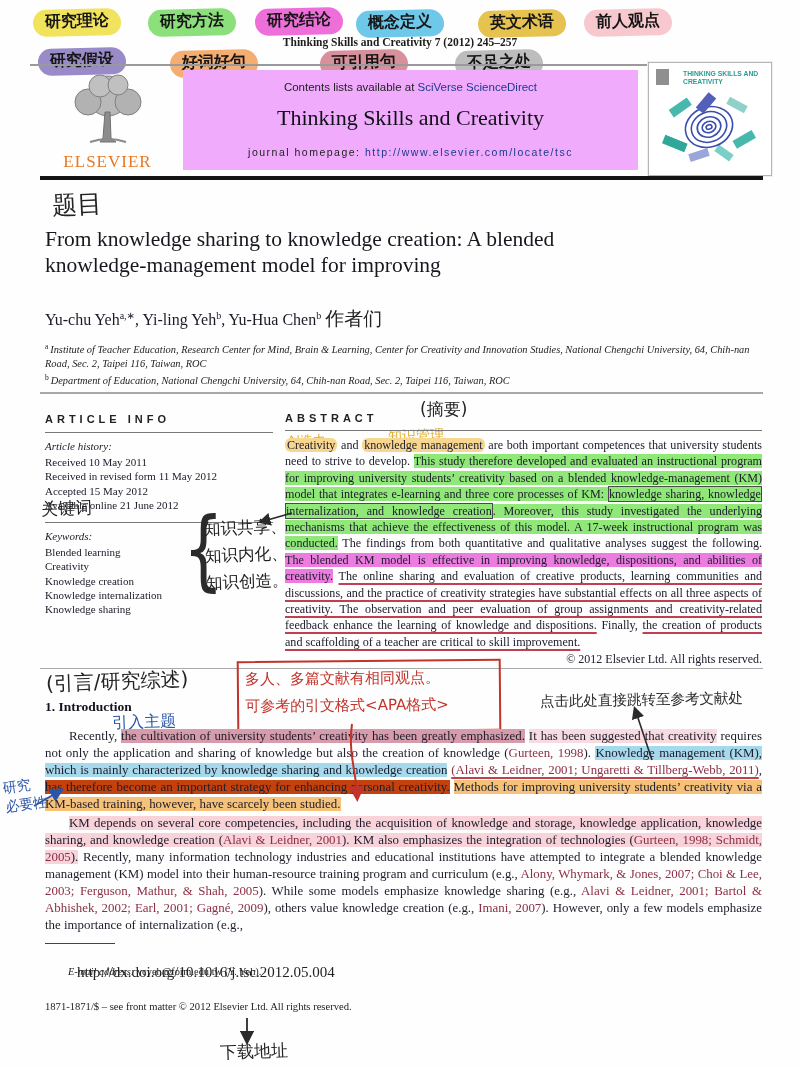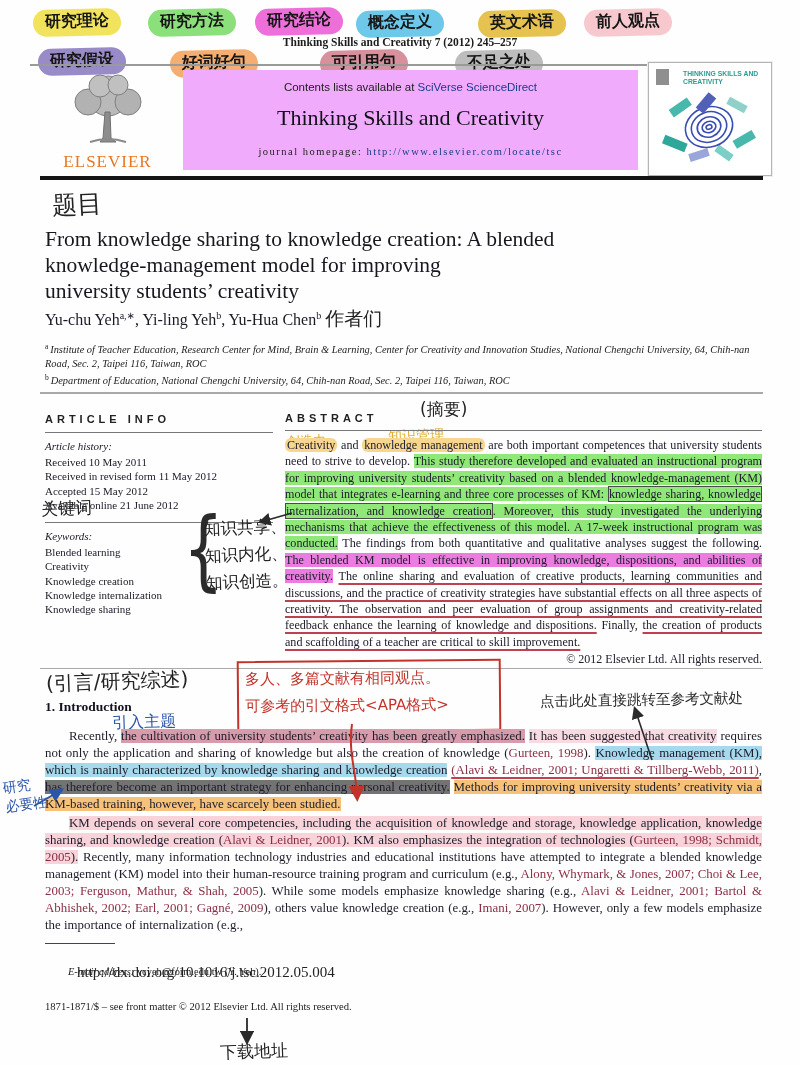--- a/index.html
+++ b/index.html
@@ -15,21 +15,21 @@
   .journal-line{position:absolute;left:0;top:36px;width:100%;text-align:center;
         font-size:11.5px;font-weight:bold;color:#1c1c1c;}
   .topline{position:absolute;left:30px;top:64px;width:740px;height:0;border-top:2px solid #9a9a9a;}
   
   .logo-box{position:absolute;left:45px;top:72px;width:125px;height:100px;text-align:center;}
   .logo-name{font-family:"Liberation Serif",serif;font-size:17px;letter-spacing:1px;color:#e87722;margin-top:-2px;}
   .grey-box{position:absolute;left:183px;top:70px;width:455px;height:100px;background:#f0abfc;}
   .contents-line{margin-top:11px;text-align:center;font-family:"Liberation Sans",sans-serif;font-size:11.5px;color:#222;}
   .link-blue{color:#1b3a8c;cursor:pointer;}
   .grey-title{text-align:center;font-size:22px;color:#101018;margin-top:12px;}
-  .homepage-line{text-align:center;font-family:Liberation Serif, serif;font-size:10.5px;
+  .homepage-line{text-align:center;font-family:Liberation Sans, sans-serif;font-size:10.5px;
         letter-spacing:1.5px;color:#222;margin-top:15px;}
   .cover{position:absolute;left:648px;top:62px;width:122px;height:112px;background:#fff;
         border:1px solid #b5b5b5;box-shadow:0 0 0 1px #eee;}
   .cover-title{position:absolute;left:34px;top:7px;width:80px;font-family:"Liberation Sans",sans-serif;
         font-size:6.8px;font-weight:bold;color:#2a9d94;line-height:1.25;}
   .cover-logo{position:absolute;left:7px;top:6px;width:13px;height:16px;background:#8f8f8f;}
   .black-rule{position:absolute;left:40px;top:176px;width:723px;height:4px;background:#141414;}
   
   .hw{font-family:"DejaVu Sans",sans-serif;color:#232323;}
   .hw-title{position:absolute;left:52px;top:188px;font-size:25px;transform:rotate(-3deg);}
@@ -50,21 +50,21 @@
   .copyright{text-align:right;font-size:12px;margin-top:2px;color:#20202f;}
   
   .hl-peach{background:#f7d690;border-radius:6px;padding:0 2px;box-decoration-break:clone;}
   .hl-green{background:#90e878;box-decoration-break:clone;}
   .boxed{background:#90e878;border:1.2px solid #4a4a4a;box-decoration-break:clone;}
   .hl-magenta{background:#ec7ce0;box-decoration-break:clone;}
   .ul-red{text-decoration:underline;text-decoration-color:#c04052;text-decoration-thickness:1.6px;text-underline-offset:2.5px;}
   .hl-rose{background:#d69cab;box-decoration-break:clone;}
   .hl-pale{background:#f7dbe0;box-decoration-break:clone;}
   .hl-blue{background:#a6d9ec;box-decoration-break:clone;}
-  .hl-pink{background:#737373;box-decoration-break:clone;}
+  .hl-pink{background:#c2410c;box-decoration-break:clone;}
   .hl-orange{background:#f6c178;box-decoration-break:clone;}
   .hl-pale2{background:#f8d3da;box-decoration-break:clone;}
   .cite{color:#8c2f45;}
   .it{font-style:italic;}
   
   .hw-keywords-label{position:absolute;left:41px;top:497px;font-size:17px;transform:rotate(-2deg);}
   .hw-brace{position:absolute;left:183px;top:512px;font-size:64px;color:#2b2b2b;transform:scaleY(1.35);font-family:"DejaVu Sans",sans-serif;}
   .hw-kwterms{position:absolute;left:205px;top:514px;font-size:16.5px;line-height:27px;transform:rotate(-2deg);}
   .hw-abs-label{position:absolute;left:420px;top:398px;font-size:17px;}
   .hw-creativity{position:absolute;left:287px;top:432px;font-size:13px;color:#dcae2e;transform:rotate(-2deg);}
@@ -158,21 +158,20 @@
       </g>
     </svg>
   </div>
 
   <div class="black-rule"></div>
 
   <div class="hw hw-title">题目</div>
   <div class="paper-title">
     <div>From knowledge sharing to knowledge creation: A blended</div>
     <div>knowledge-management model for improving</div>
-    <div>university students’ creativity</div>
   </div>
 
   <div class="authors">
     <span><span>Yu-chu Yeh</span><span class="sup">a,∗</span><span>, Yi-ling Yeh</span><span class="sup">b</span><span>, Yu-Hua Chen</span><span class="sup">b</span></span>
     <span class="hw-authors">作者们</span>
   </div>
 
   <div class="affils">
     <div><span class="sup">a </span><span>Institute of Teacher Education, Research Center for Mind, Brain &amp; Learning, Center for Creativity and Innovation Studies, National Chengchi University, 64, Chih-nan Road, Sec. 2, Taipei 116, Taiwan, ROC</span></div>
     <div><span class="sup">b </span><span>Department of Education, National Chengchi University, 64, Chih-nan Road, Sec. 2, Taipei 116, Taiwan, ROC</span></div>

